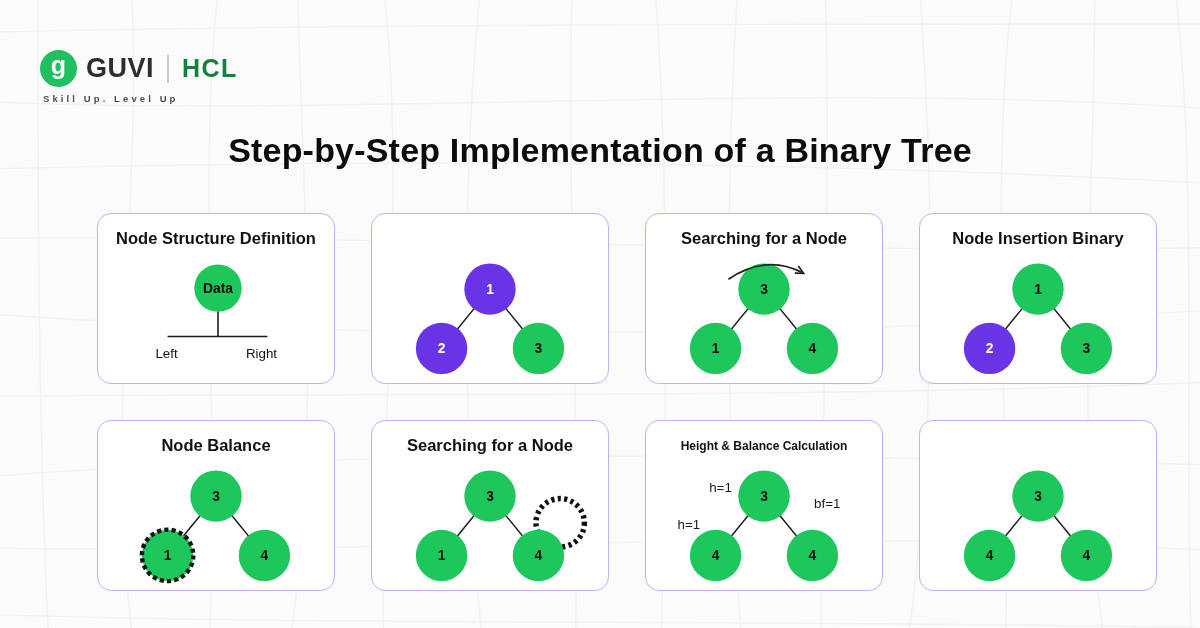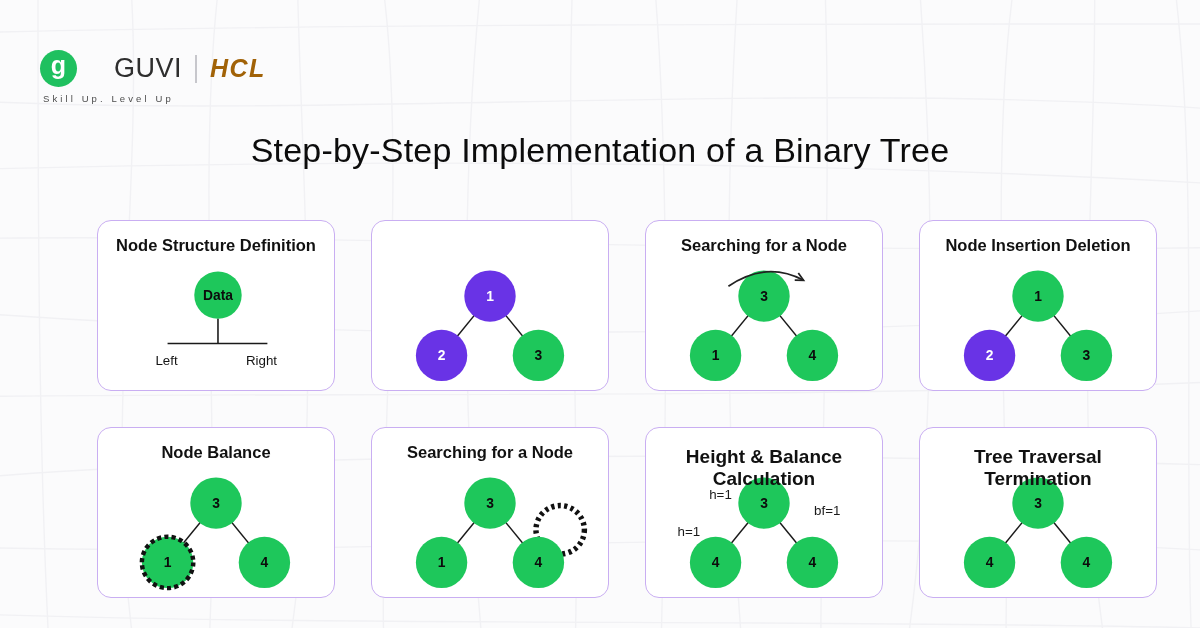--- a/index.html
+++ b/index.html
@@ -5,34 +5,34 @@
   html,body{margin:0;padding:0;background:#e9e9ee;}
   .stage{position:relative;width:1200px;height:628px;background:#fbfbfc;overflow:hidden;
          font-family:"Liberation Sans",sans-serif;}
   .bg{position:absolute;left:0;top:0;width:1200px;height:628px;}
   
   .header{position:absolute;left:40px;top:50px;}
   .brand-row{display:flex;align-items:center;gap:9px;}
   .guvi-badge{width:37px;height:37px;border-radius:50%;background:#1fc05f;
               display:flex;align-items:center;justify-content:center;}
   .guvi-badge span{color:#fff;font-weight:700;font-size:25px;line-height:1;transform:translateY(-3px);}
-  .guvi-word{font-size:27px;font-weight:400;color:#2e2e2e;letter-spacing:.5px;margin-left:28px;}
+  .guvi-word{font-size:27px;font-weight:700;color:#2e2e2e;letter-spacing:.5px;}
   .sep{width:2px;height:28px;background:#c7c7cc;margin:0 4px;}
-  .hcl-word{font-size:25px;font-weight:800;font-style:italic;color:#a16207;letter-spacing:1.5px;}
-  .tagline{margin-top:6px;font-size:9.5px;letter-spacing:3.1px;color:#4c4c4c;font-weight:400;padding-left:3px;}
+  .hcl-word{font-size:25px;font-weight:800;color:#15803d;letter-spacing:1.5px;}
+  .tagline{margin-top:6px;font-size:9.5px;letter-spacing:3.1px;color:#4c4c4c;font-weight:700;padding-left:3px;}
   
   h1.page-title{position:absolute;top:131px;left:0;width:100%;margin:0;text-align:center;
-     font-size:34px;font-weight:400;color:#0c0c0c;letter-spacing:.2px;}
+     font-size:34px;font-weight:700;color:#0c0c0c;letter-spacing:.2px;}
   
-  .grid{position:absolute;left:97px;top:220px;display:grid;
+  .grid{position:absolute;left:97px;top:213px;display:grid;
         grid-template-columns:repeat(4,238px);grid-auto-rows:171px;column-gap:17px;row-gap:15px;gap:36px;}
   .card{position:relative;background:#ffffff;border:1px solid #c9aef2;border-radius:14px;}
   .card-title{position:absolute;top:15px;left:0;width:100%;text-align:center;
               font-weight:700;font-size:16.5px;color:#111;z-index:2;}
-  .card-title.small{font-size:19px;top:18px;}
+  .card-title.small{font-size:12px;top:18px;}
   .card svg.tree{position:absolute;left:0;top:0;width:100%;height:100%;z-index:1;}
   svg text{font-family:"Liberation Sans",sans-serif;}
   .node-label{font-size:14px;font-weight:700;fill:#0c0c0c;}
   .node-label.on-purple{fill:#ffffff;}
   .branch-label{font-size:13.5px;fill:#141414;}
   .annot{font-size:13.5px;fill:#1b1b1b;}
 </style>
 </head>
 <body>
 
@@ -111,21 +111,21 @@
           <text x="119" y="81" text-anchor="middle" class="node-label">3</text>
           <circle cx="70" cy="136" r="26" fill="#1ec75b"></circle>
           <text x="70" y="141" text-anchor="middle" class="node-label">1</text>
           <circle cx="168" cy="136" r="26" fill="#1ec75b"></circle>
           <text x="168" y="141" text-anchor="middle" class="node-label">4</text>
           <path d="M 83 66 Q 121 40 159 60" fill="none" stroke="#222" stroke-width="1.8"></path>
           <path d="M 150.1 59.9 L 159 60 L 153.7 52.7" fill="none" stroke="#222" stroke-width="1.8"></path>
         </svg>
       </div>
       <div class="card">
-        <div class="card-title">Node Insertion Deletion</div>
+        <div class="card-title">Node Insertion Binary</div>
         <svg class="tree" viewBox="0 0 238 171">
           <line x1="119" y1="76" x2="70" y2="136" stroke="#1a1a1a" stroke-width="1.5"></line>
           <line x1="119" y1="76" x2="168" y2="136" stroke="#1a1a1a" stroke-width="1.5"></line>
           <circle cx="119" cy="76" r="26" fill="#1ec75b"></circle>
           <text x="119" y="81" text-anchor="middle" class="node-label">1</text>
           <circle cx="70" cy="136" r="26" fill="#6933e6"></circle>
           <text x="70" y="141" text-anchor="middle" class="node-label on-purple">2</text>
           <circle cx="168" cy="136" r="26" fill="#1ec75b"></circle>
           <text x="168" y="141" text-anchor="middle" class="node-label">3</text>
         </svg>
@@ -167,21 +167,20 @@
           <circle cx="70" cy="136" r="26" fill="#1ec75b"></circle>
           <text x="70" y="141" text-anchor="middle" class="node-label">4</text>
           <circle cx="168" cy="136" r="26" fill="#1ec75b"></circle>
           <text x="168" y="141" text-anchor="middle" class="node-label">4</text>
           <text x="75" y="72" text-anchor="middle" class="annot">h=1</text>
           <text x="183" y="88" text-anchor="middle" class="annot">bf=1</text>
           <text x="43" y="109" text-anchor="middle" class="annot">h=1</text>
         </svg>
       </div>
       <div class="card">
-        <div class="card-title small">Tree Traversal Termination</div>
         <svg class="tree" viewBox="0 0 238 171">
           <line x1="119" y1="76" x2="70" y2="136" stroke="#1a1a1a" stroke-width="1.5"></line>
           <line x1="119" y1="76" x2="168" y2="136" stroke="#1a1a1a" stroke-width="1.5"></line>
           <circle cx="119" cy="76" r="26" fill="#1ec75b"></circle>
           <text x="119" y="81" text-anchor="middle" class="node-label">3</text>
           <circle cx="70" cy="136" r="26" fill="#1ec75b"></circle>
           <text x="70" y="141" text-anchor="middle" class="node-label">4</text>
           <circle cx="168" cy="136" r="26" fill="#1ec75b"></circle>
           <text x="168" y="141" text-anchor="middle" class="node-label">4</text>
         </svg>

